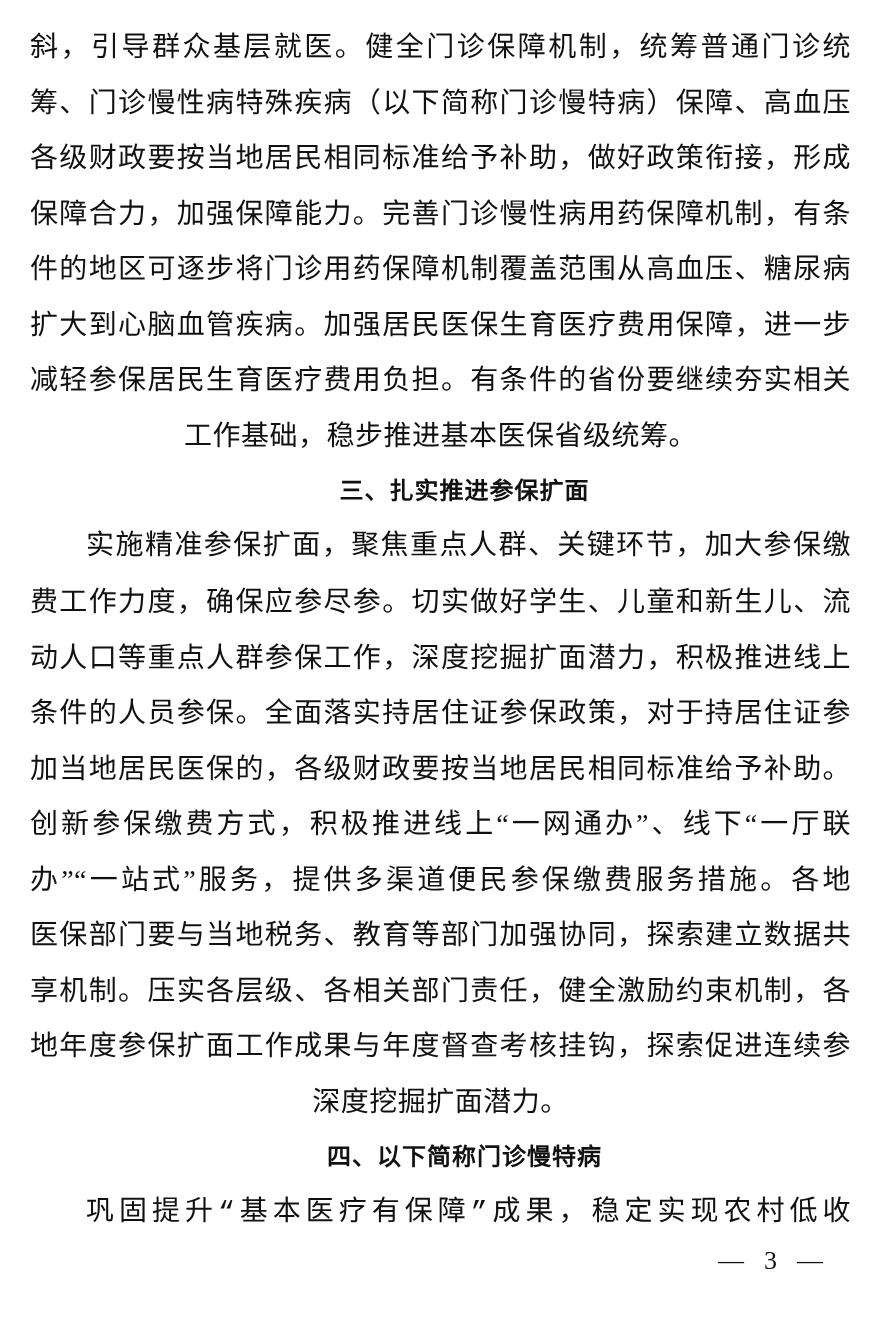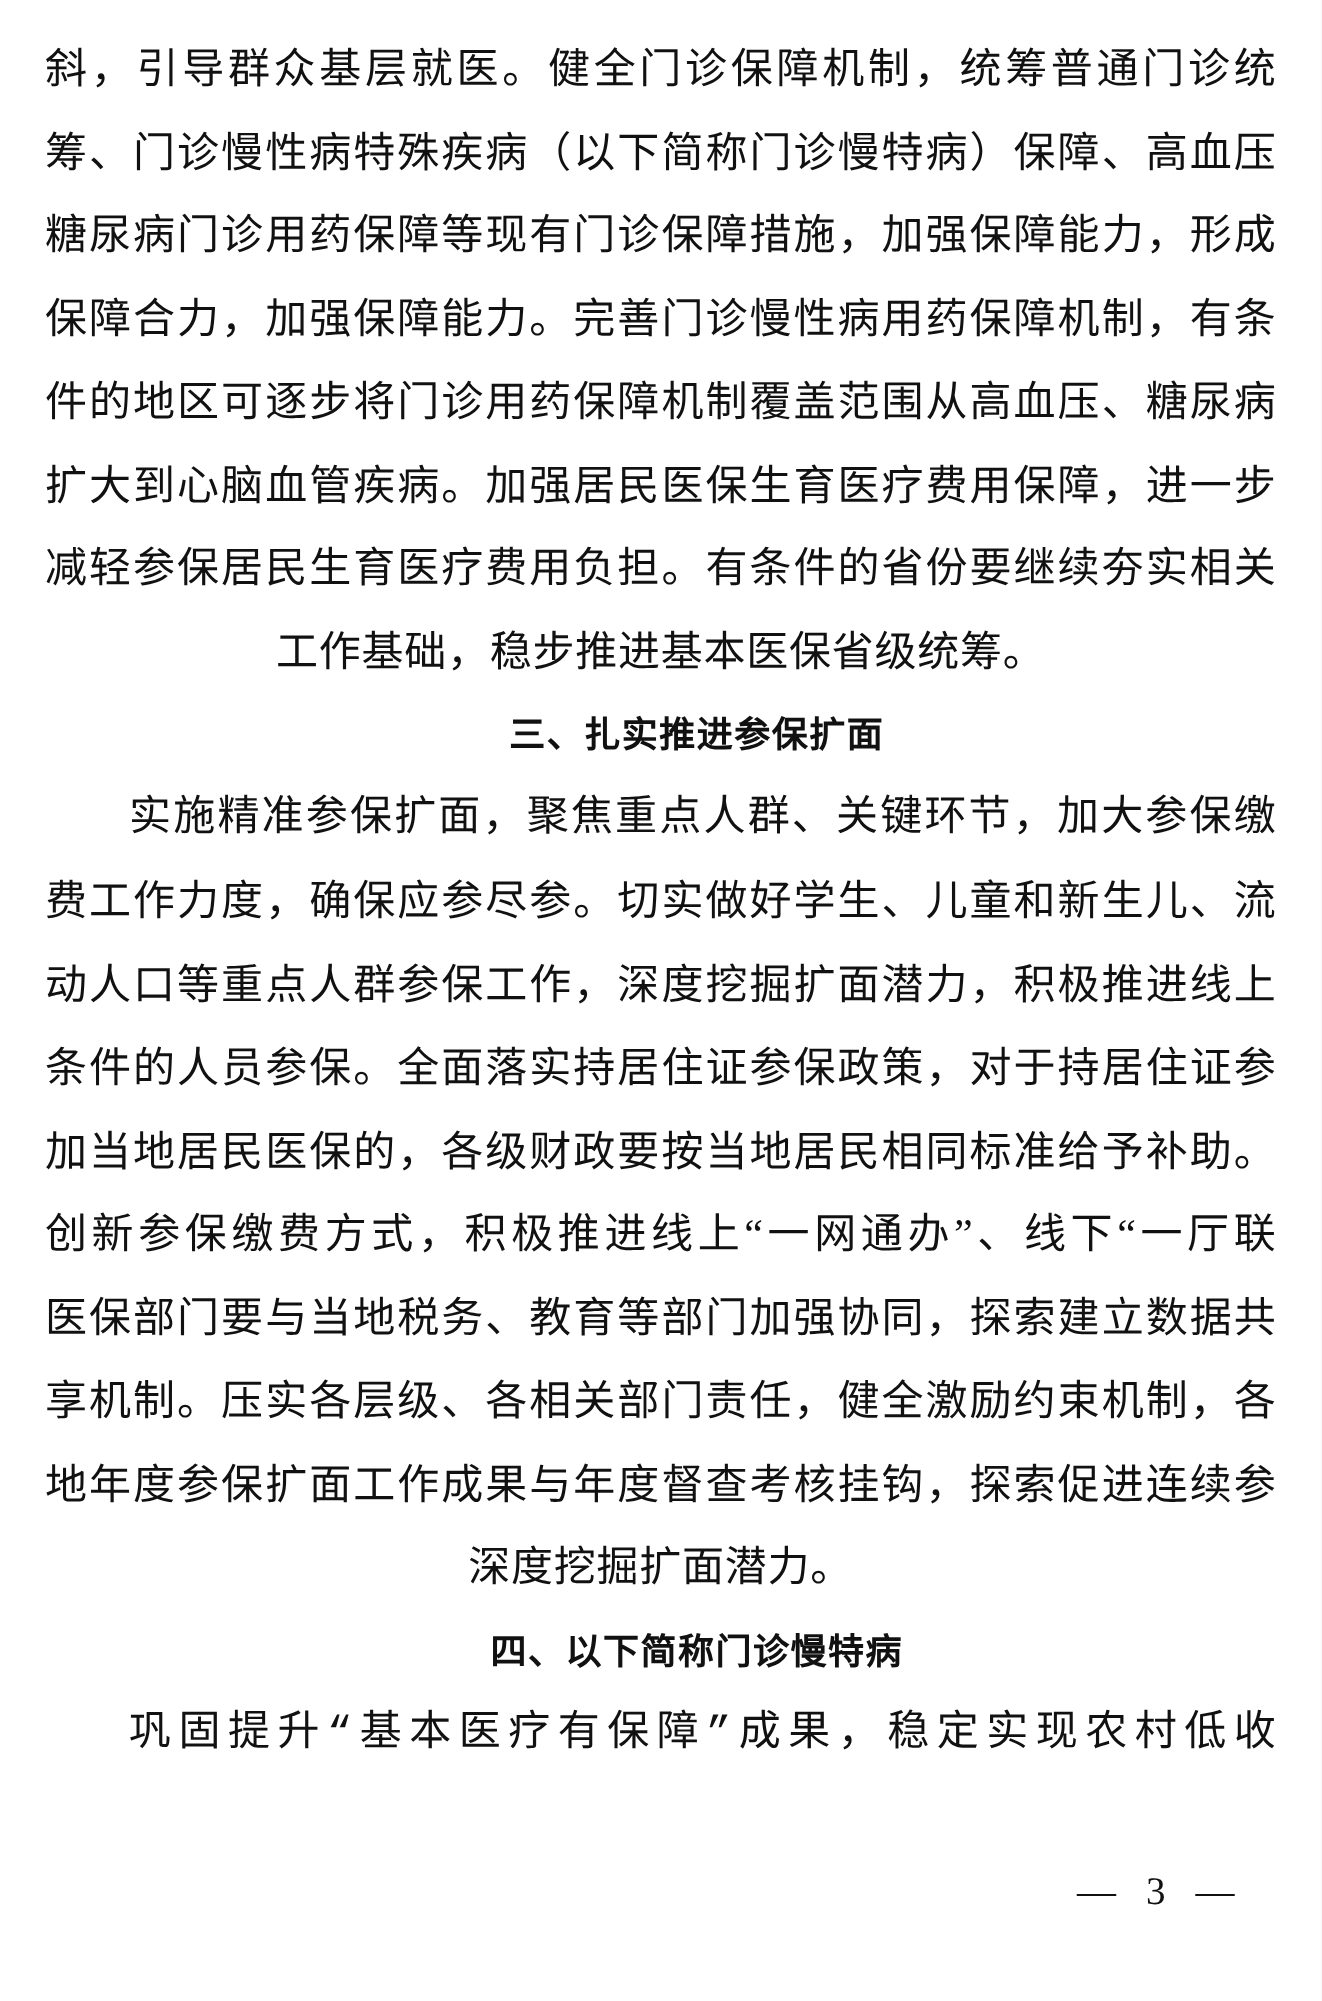--- a/index.html
+++ b/index.html
@@ -65,35 +65,36 @@
   }
 </style>
 </head>
 <body>
 
 <div class="page">
   <div class="text-block">
 
     <div class="line just">斜，引导群众基层就医。健全门诊保障机制，统筹普通门诊统</div>
     <div class="line just">筹、门诊慢性病特殊疾病（以下简称门诊慢特病）保障、高血压</div>
-    <div class="line just">糖尿病门诊用药保障等现有门诊保障措施，加强保障能力，形成</div>
+    <div class="line just">各级财政要按当地居民相同标准给予补助，做好政策衔接，形成</div>
     <div class="line just">保障合力，加强保障能力。完善门诊慢性病用药保障机制，有条</div>
     <div class="line just">件的地区可逐步将门诊用药保障机制覆盖范围从高血压、糖尿病</div>
     <div class="line just">扩大到心脑血管疾病。加强居民医保生育医疗费用保障，进一步</div>
     <div class="line just">减轻参保居民生育医疗费用负担。有条件的省份要继续夯实相关</div>
     <div class="line">工作基础，稳步推进基本医保省级统筹。</div>
 
     <div class="line heading indent">三、扎实推进参保扩面</div>
 
     <div class="line just indent">实施精准参保扩面，聚焦重点人群、关键环节，加大参保缴</div>
     <div class="line just">费工作力度，确保应参尽参。切实做好学生、儿童和新生儿、流</div>
     <div class="line just">动人口等重点人群参保工作，深度挖掘扩面潜力，积极推进线上</div>
     <div class="line just">条件的人员参保。全面落实持居住证参保政策，对于持居住证参</div>
     <div class="line just">加当地居民医保的，各级财政要按当地居民相同标准给予补助。</div>
     <div class="line just">创新参保缴费方式，积极推进线上“一网通办”、线下“一厅联</div>
+    <div class="line just">办”“一站式”服务，提供多渠道便民参保缴费服务措施。各地</div>
     <div class="line just">医保部门要与当地税务、教育等部门加强协同，探索建立数据共</div>
     <div class="line just">享机制。压实各层级、各相关部门责任，健全激励约束机制，各</div>
     <div class="line just">地年度参保扩面工作成果与年度督查考核挂钩，探索促进连续参</div>
     <div class="line">深度挖掘扩面潜力。</div>
 
     <div class="line heading indent">四、以下简称门诊慢特病</div>
 
     <div class="line just indent">巩固提升“基本医疗有保障”成果，稳定实现农村低收</div>
 
   </div>

